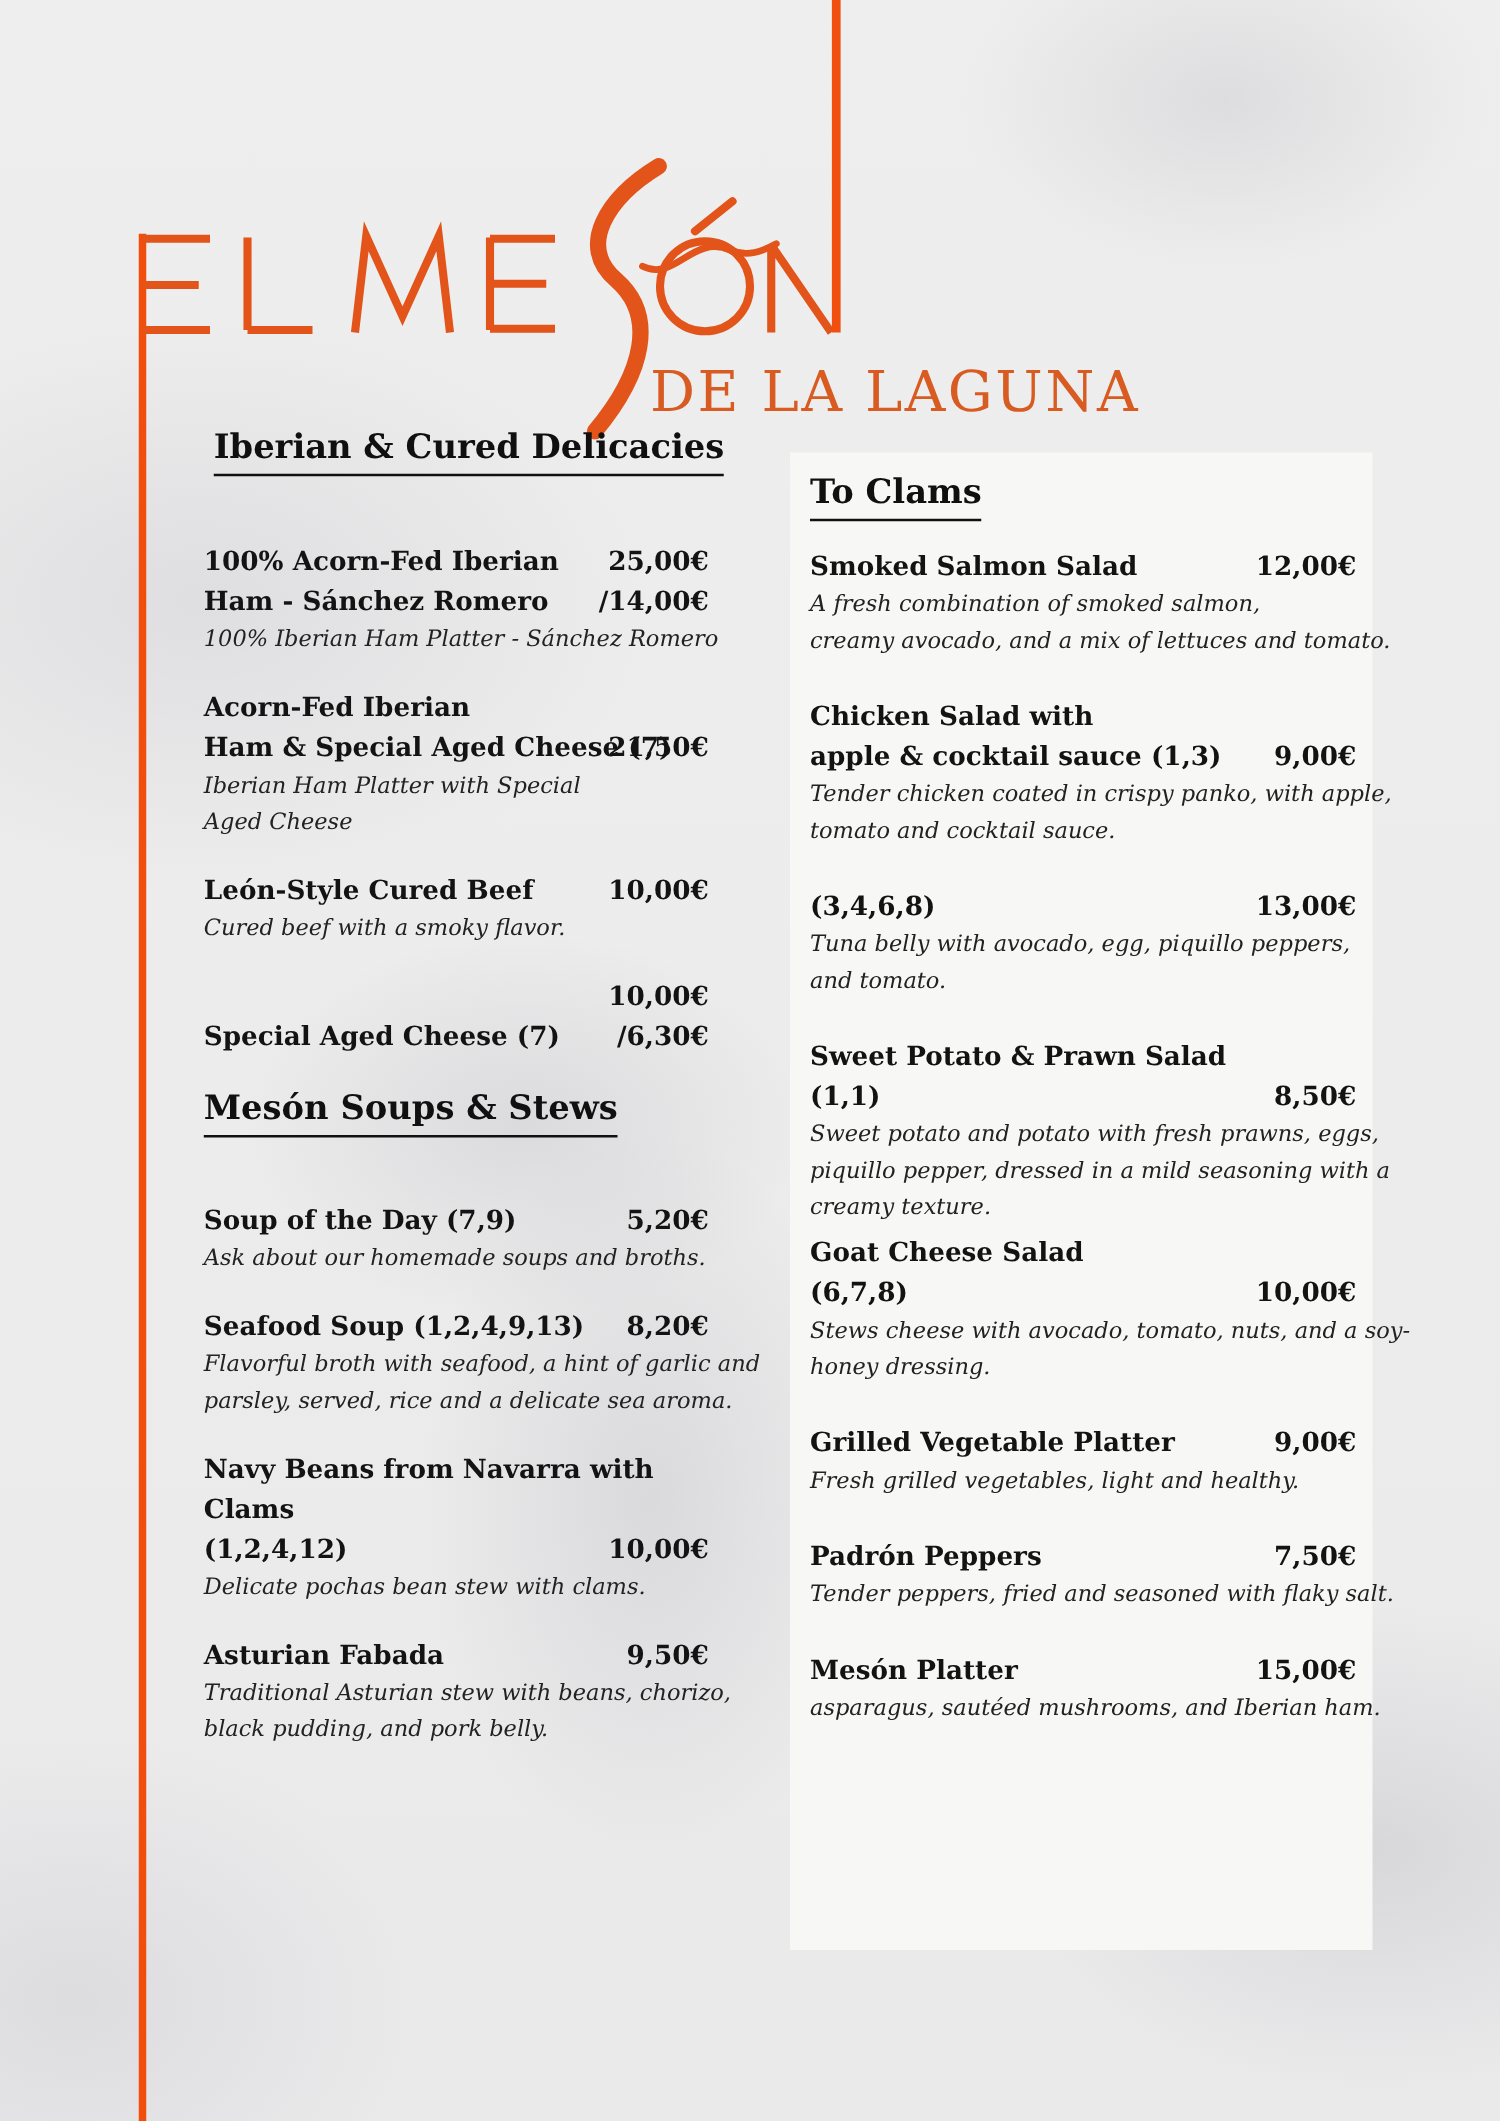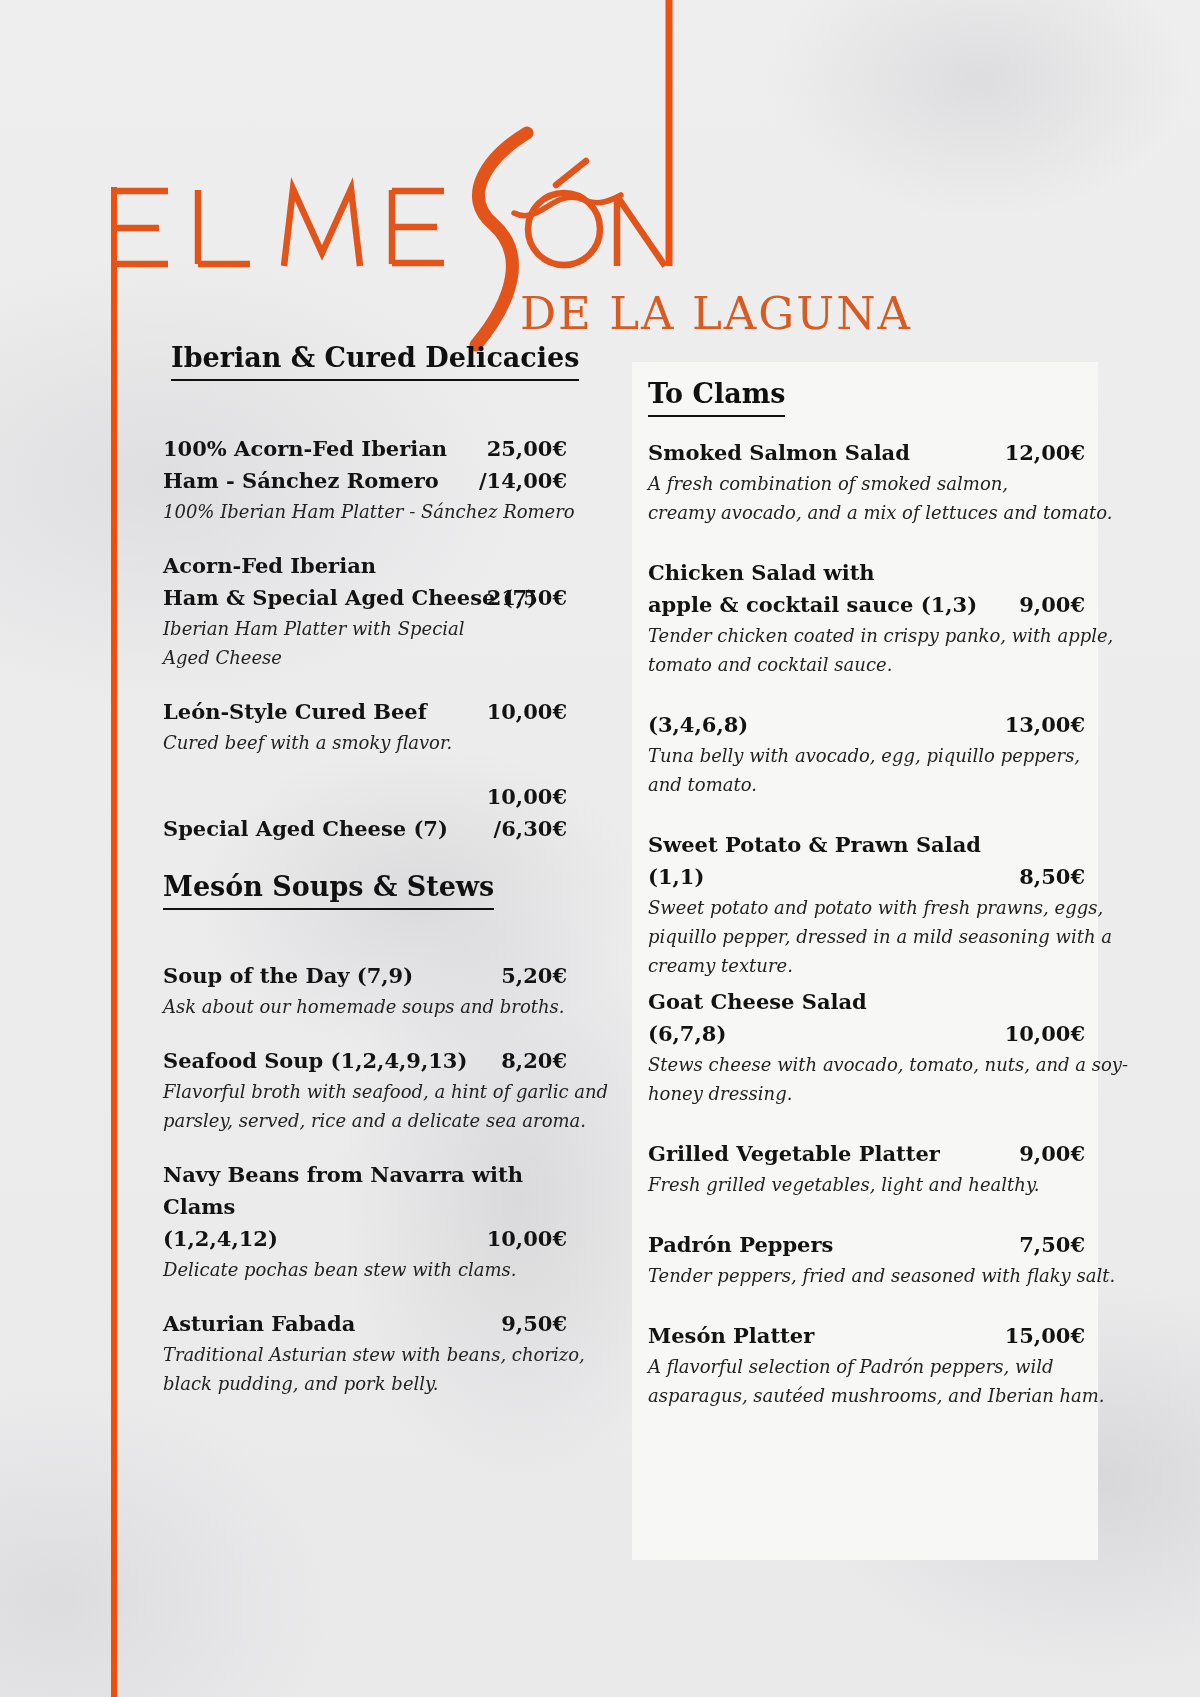--- a/index.html
+++ b/index.html
@@ -285,19 +285,18 @@
 
       <div class="item">
         <div class="row">
           <div class="names">
             <div class="nline">Mesón Platter</div>
           </div>
           <div class="prices">
             <div class="pline">15,00€</div>
           </div>
         </div>
-        <div class="dline">A flavorful selection of Padrón peppers, wild</div>
         <div class="dline">asparagus, sautéed mushrooms, and Iberian ham.</div>
       </div>
     </div>
   </div>
 
 </div>
 
 </body></html>

